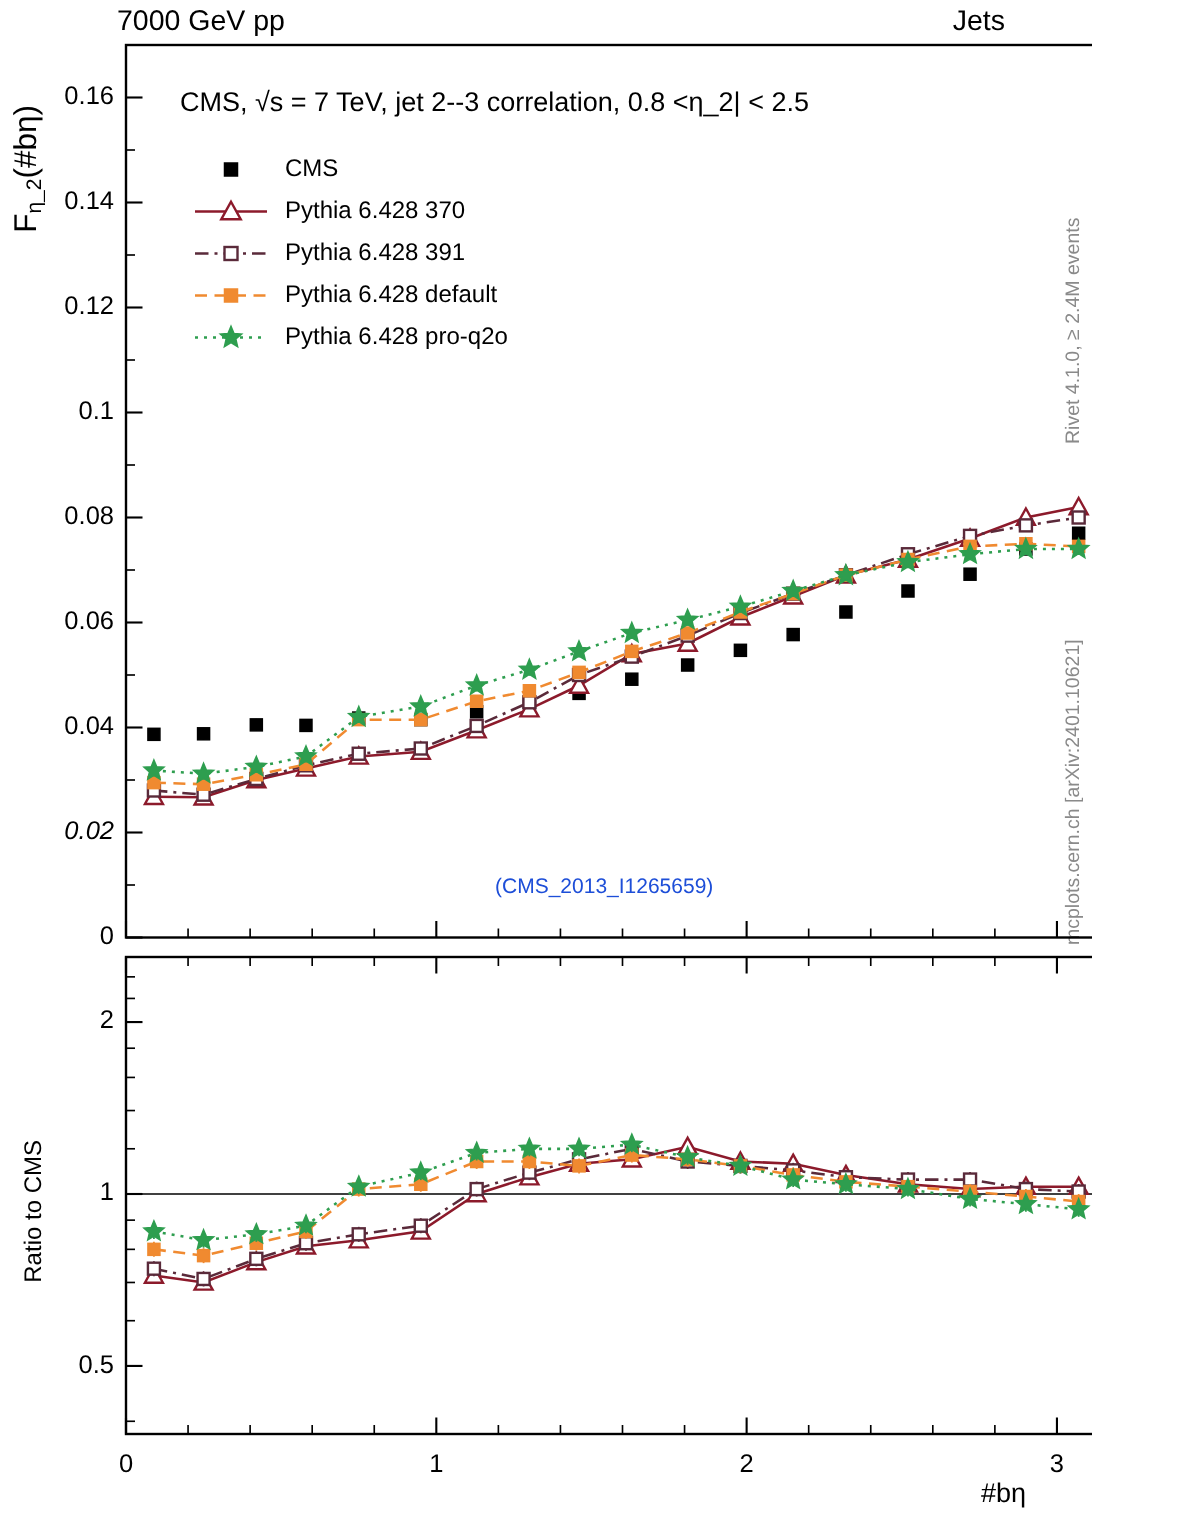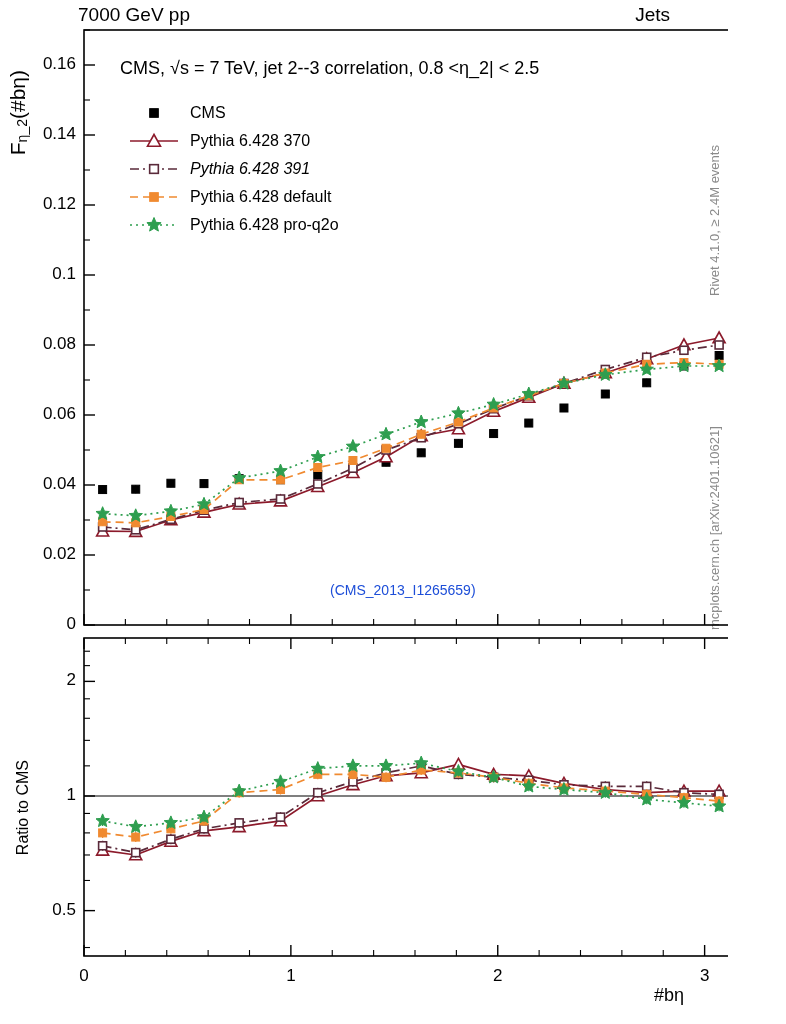--- a/index.html
+++ b/index.html
@@ -500,21 +500,21 @@
   <div class="abs axlabel" style="right:44px;top:985px;">#bη</div>
 
   <div id="ticklayer">
       <div class="abs tick" style="left: 76px; top: 54px; white-space: nowrap; transform: translateX(-100%);">0.16</div>
       <div class="abs tick" style="left: 76px; top: 124px; white-space: nowrap; transform: translateX(-100%);">0.14</div>
       <div class="abs tick" style="left: 76px; top: 194px; white-space: nowrap; transform: translateX(-100%);">0.12</div>
       <div class="abs tick" style="left: 76px; top: 264px; white-space: nowrap; transform: translateX(-100%);">0.1</div>
       <div class="abs tick" style="left: 76px; top: 334px; white-space: nowrap; transform: translateX(-100%);">0.08</div>
       <div class="abs tick" style="left: 76px; top: 404px; white-space: nowrap; transform: translateX(-100%);">0.06</div>
       <div class="abs tick" style="left: 76px; top: 474px; white-space: nowrap; transform: translateX(-100%);">0.04</div>
-      <div class="abs tick" style="left: 76px; top: 544px; white-space: nowrap; transform: translateX(-100%);">0.02</div>
+      <div class="abs tick" style="left: 76px; top: 544px; white-space: nowrap; transform: translateX(-100%); font-style: italic;">0.02</div>
       <div class="abs tick" style="left: 76px; top: 614px; white-space: nowrap; transform: translateX(-100%);">0</div>
       <div class="abs tick" style="left: 76px; top: 670.384px; white-space: nowrap; transform: translateX(-100%);">2</div>
       <div class="abs tick" style="left: 754px; top: 670.384px; white-space: nowrap;">2</div>
       <div class="abs tick" style="left: 76px; top: 785.002px; white-space: nowrap; transform: translateX(-100%);">1</div>
       <div class="abs tick" style="left: 754px; top: 785.002px; white-space: nowrap;">1</div>
       <div class="abs tick" style="left: 76px; top: 899.62px; white-space: nowrap; transform: translateX(-100%);">0.5</div>
       <div class="abs tick" style="left: 754px; top: 899.62px; white-space: nowrap;">0.5</div>
       <div class="abs tick" style="left: 84px; top: 966px; white-space: nowrap; transform: translateX(-50%);">0</div>
       <div class="abs tick" style="left: 290.875px; top: 966px; white-space: nowrap; transform: translateX(-50%);">1</div>
       <div class="abs tick" style="left: 497.75px; top: 966px; white-space: nowrap; transform: translateX(-50%);">2</div>
@@ -532,21 +532,21 @@
           <line x1="2" y1="10" x2="50" y2="10" stroke="#8c1a2b" stroke-width="1.7"></line>
           <polygon points="26,3.5 32.5,15.2 19.5,15.2" fill="#fff" stroke="#8c1a2b" stroke-width="1.6"></polygon>
         </svg>
         <span class="lgtext" style="margin-left: 10px;">Pythia 6.428 370</span>
       </div>
       <div class="abs" style="left: 128px; top: 159px; display: flex; align-items: center;">
         <svg width="52" height="20">
           <line x1="2" y1="10" x2="50" y2="10" stroke="#5a2a3a" stroke-width="1.7" stroke-dasharray="9,4,2,4"></line>
           <rect x="21.666666666666668" y="5.666666666666667" width="8.666666666666666" height="8.666666666666666" fill="#fff" stroke="#5a2a3a" stroke-width="1.6"></rect>
         </svg>
-        <span class="lgtext" style="margin-left: 10px; font-style: italic;">Pythia 6.428 391</span>
+        <span class="lgtext" style="margin-left: 10px;">Pythia 6.428 391</span>
       </div>
       <div class="abs" style="left: 128px; top: 187px; display: flex; align-items: center; text-align: right;">
         <svg width="52" height="20">
           <line x1="2" y1="10" x2="50" y2="10" stroke="#f08a30" stroke-width="1.7" stroke-dasharray="8,5"></line>
           <rect x="21.666666666666668" y="5.666666666666667" width="8.666666666666666" height="8.666666666666666" fill="#f08a30" stroke="#f08a30"></rect>
         </svg>
         <span class="lgtext" style="margin-left: 10px;">Pythia 6.428 default</span>
       </div>
       <div class="abs" style="left: 128px; top: 215px; display: flex; align-items: center;">
         <svg width="52" height="20">

